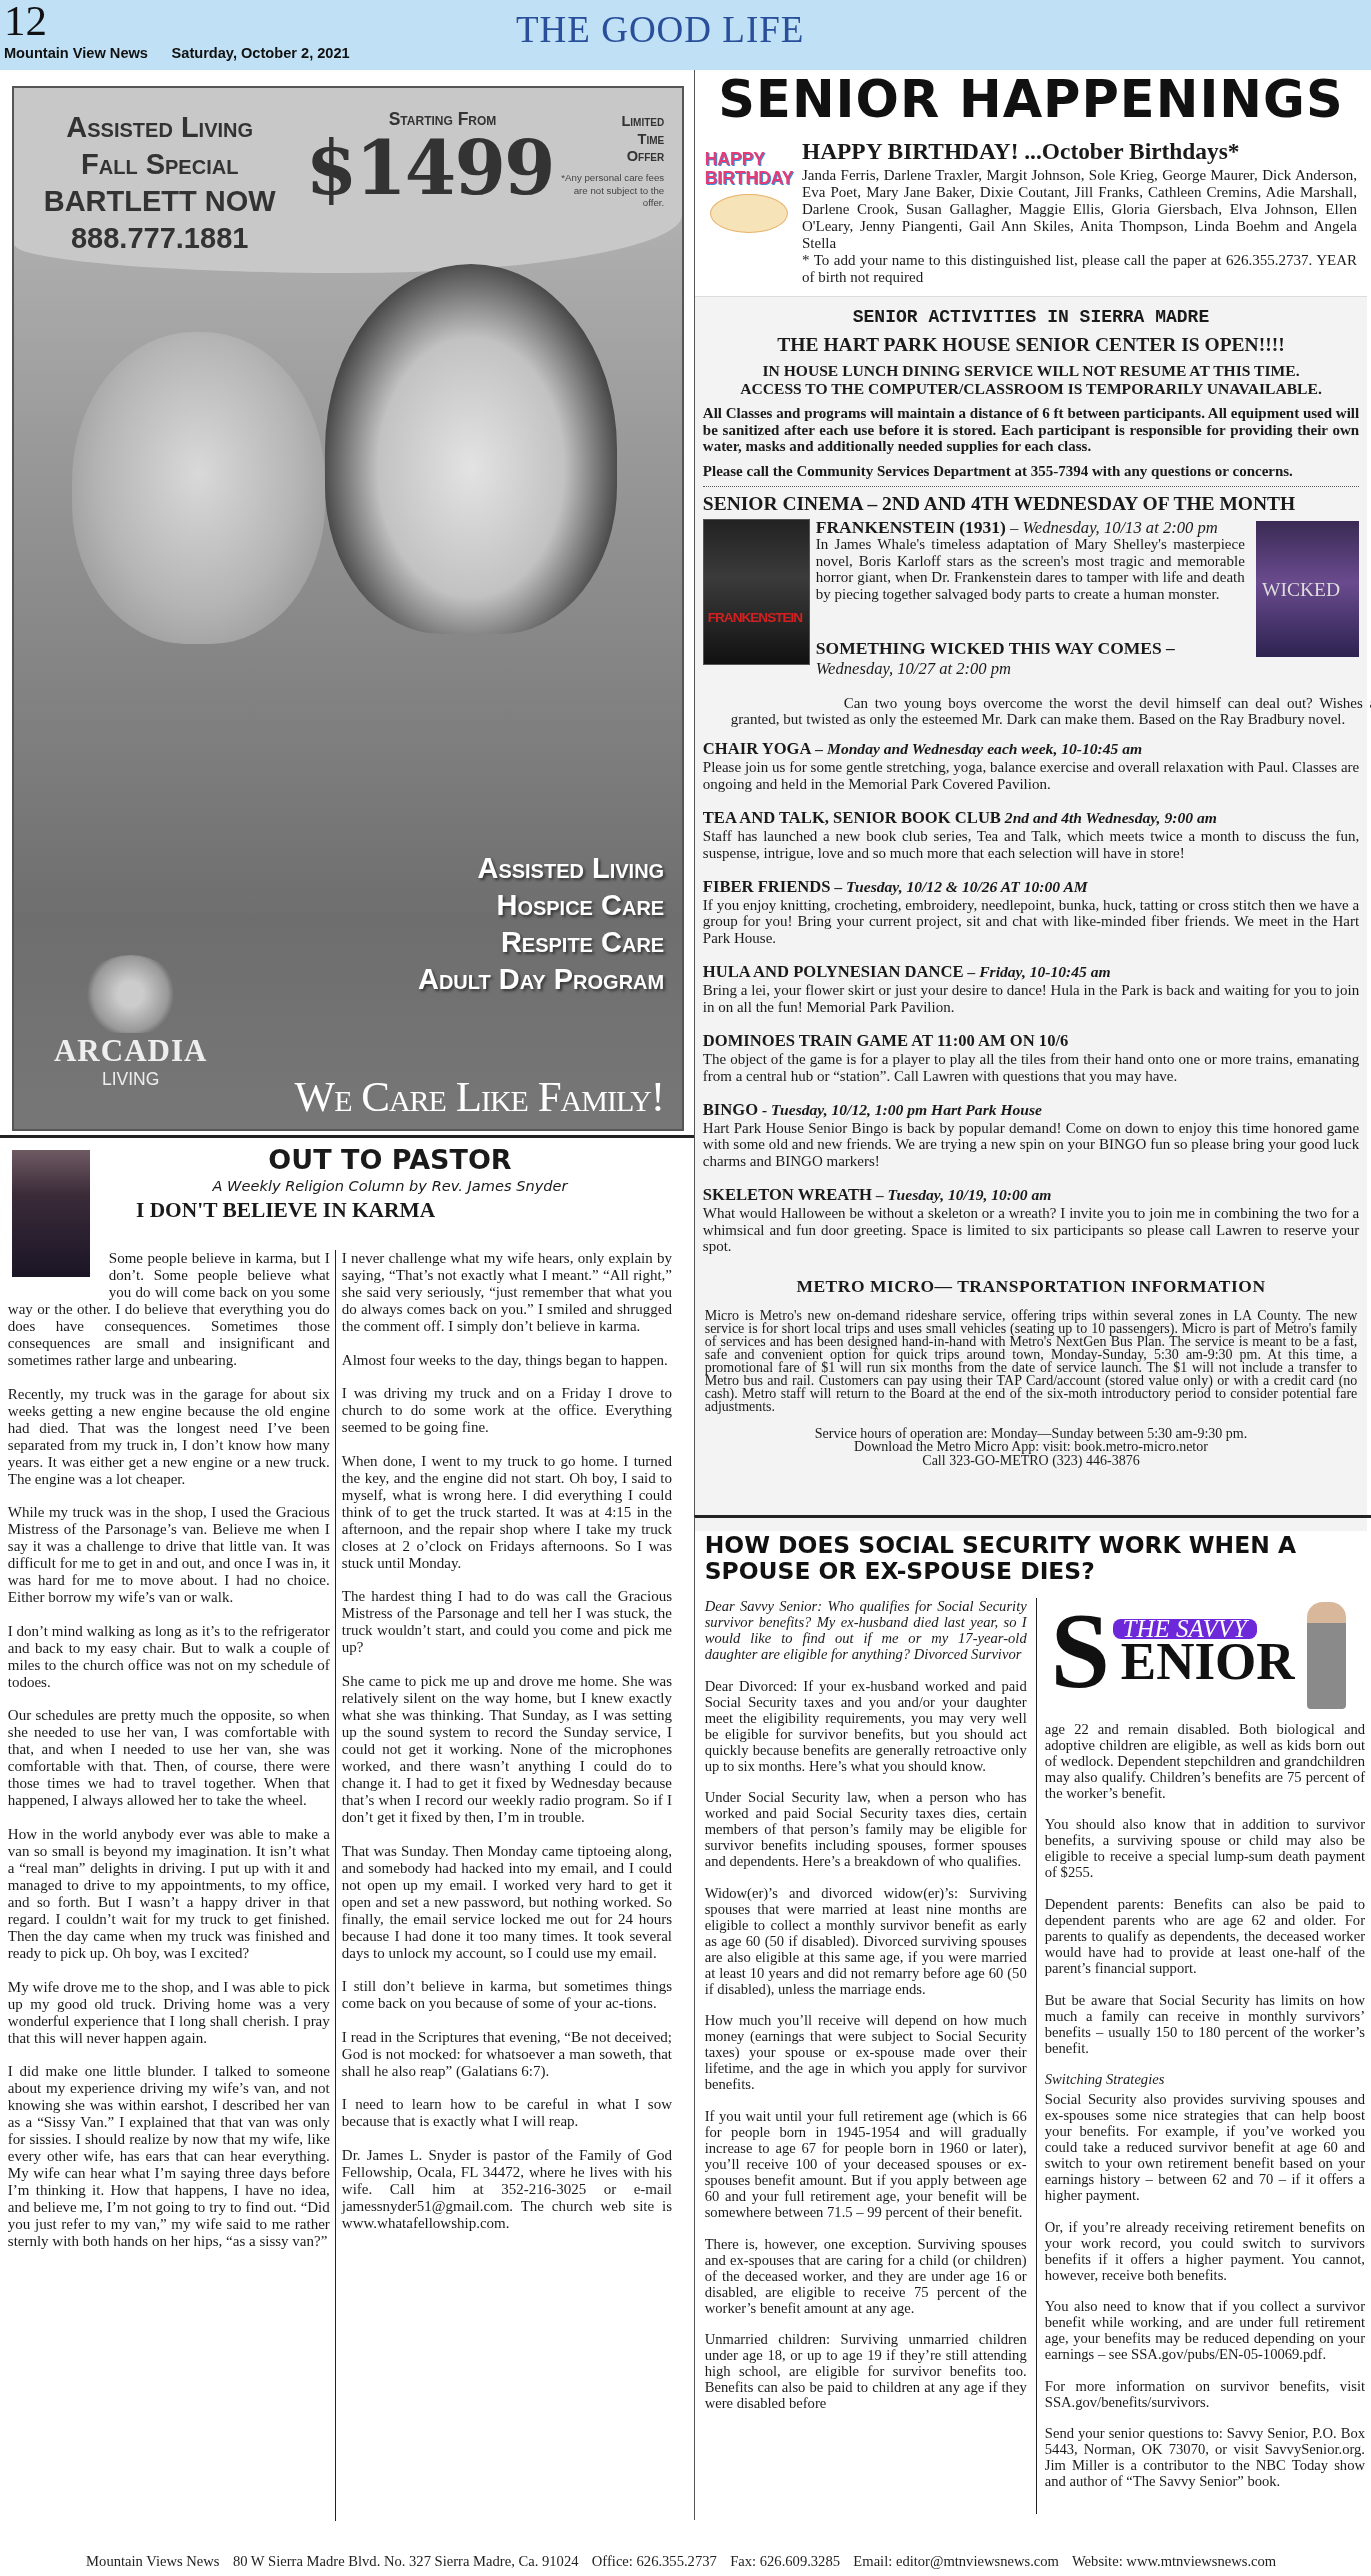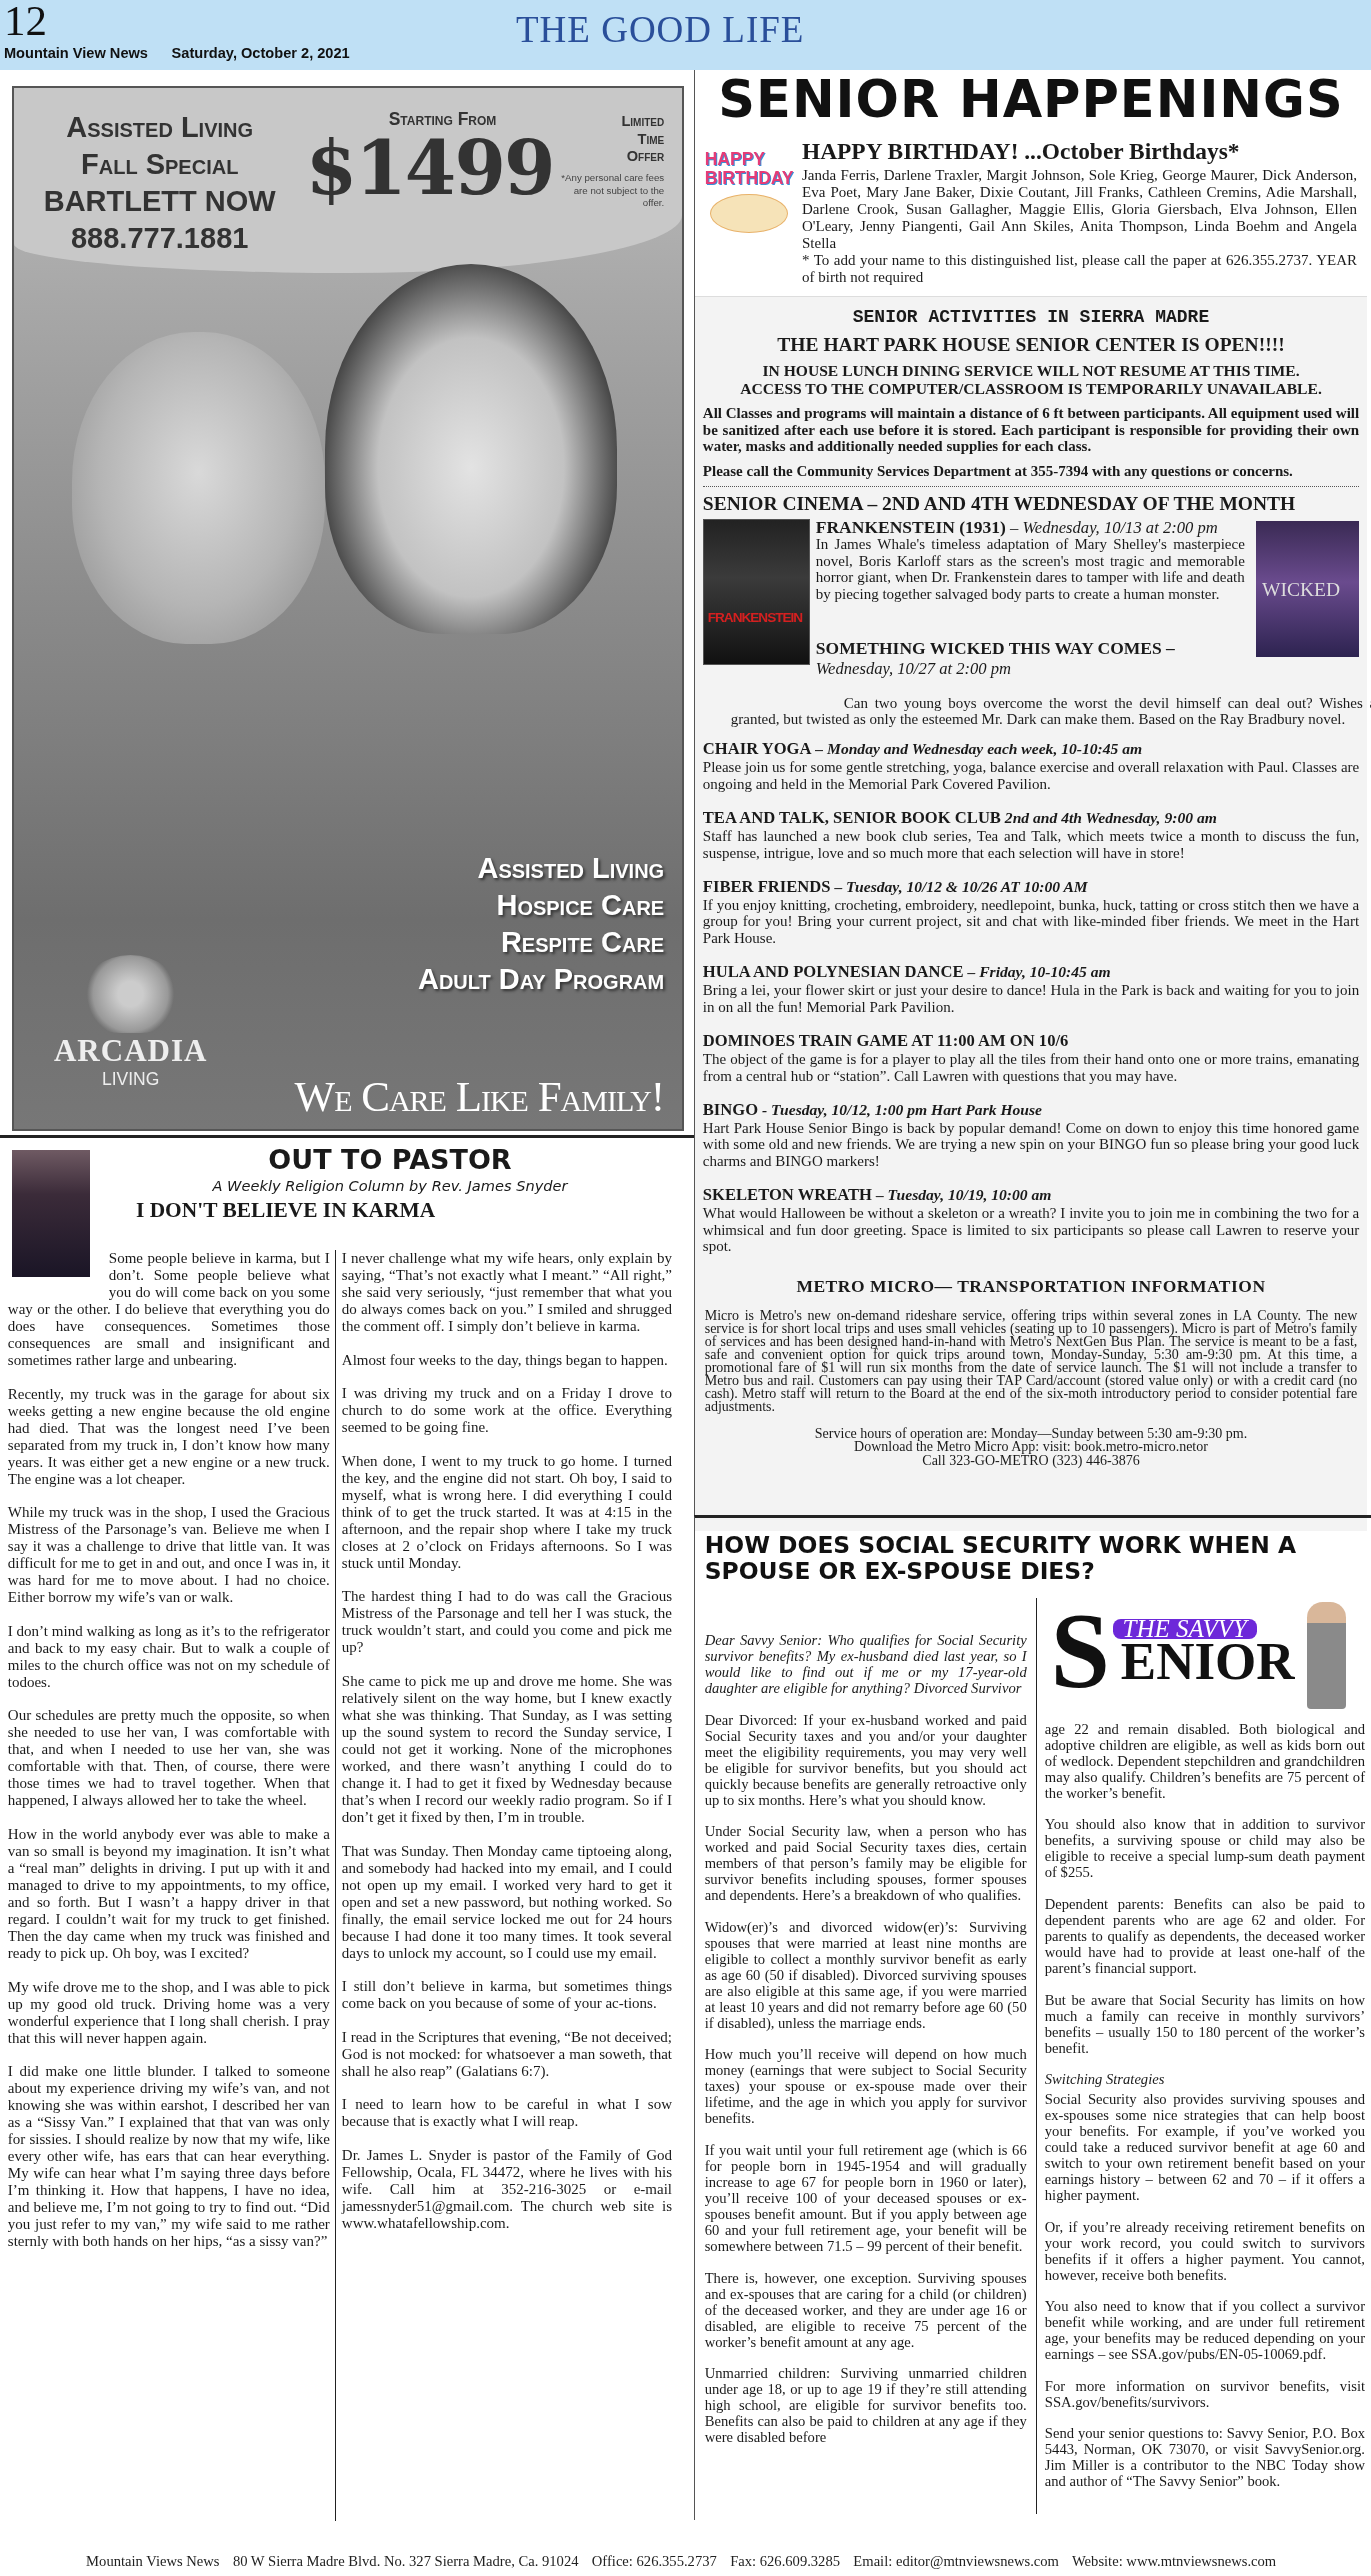--- a/index.html
+++ b/index.html
@@ -61,21 +61,21 @@
   .event-desc { font-size: 15px; line-height: 16.6px; text-align: justify; }
   .metro-title { text-align: center; font-size: 17.5px; font-weight: bold; margin-top: 21.4px; letter-spacing: 0.5px; }
   .metro-body { font-size: 14px; line-height: 13px; margin: 11.7px 9.7px 0 9.7px; text-align: justify; }
   .metro-hours { text-align: center; font-size: 14px; line-height: 13.6px; margin-top: 13.6px; }
 
   .ss-section { position: absolute; left: 694px; top: 1515px; width: 678px; height: 1005px; border-top: 3.9px solid #222; border-left: 1.9px solid #555; }
   .ss-title { position: absolute; left: 9.7px; top: 13.6px; width: 643px; font-family: "DejaVu Sans", sans-serif; font-weight: bold; font-size: 23.4px; line-height: 26px; color: #111; }
   .ss-col1 { position: absolute; left: 9.7px; top: 80px; width: 322px; font-size: 14.6px; line-height: 16px; text-align: justify; }
   .ss-col2 { position: absolute; left: 341px; top: 80px; width: 329px; font-size: 14.6px; line-height: 16px; text-align: justify; border-left: 1.9px solid #222; padding-left: 7.8px; height: 916px; }
   .ss-col1 p, .ss-col2 p { margin-bottom: 15.6px; }
-  .ss-q { font-style: italic; margin-top: 34px; }
+  .ss-q { font-style: italic; }
   .savvy-logo { position: relative; height: 117px; margin-bottom: 5.8px; }
   .savvy-logo .bigS { position: absolute; left: 5.8px; top: 0; font-size: 107px; font-weight: bold; line-height: 107px; color: #111; }
   .savvy-logo .badge { position: absolute; left: 68px; top: 21.4px; background: #6d28d9; color: #fff; font-style: italic; font-size: 25px; padding: 1.9px 9.7px; border-radius: 7.8px; }
   .savvy-logo .enior { position: absolute; left: 76px; top: 55px; font-size: 53px; font-weight: bold; color: #111; }
   .savvy-logo .man { position: absolute; right: 19.5px; top: 3.9px; width: 39px; height: 107px; background: linear-gradient(180deg, #d9b79a 0 20%, #8a8a8a 20% 100%); border-radius: 15.6px 15.6px 3.9px 3.9px; }
   .ss-sub { font-style: italic; }
 
   .pastor { position: absolute; left: 0; top: 1135px; width: 694px; height: 1383px; border-top: 3.9px solid #222; }
   .pastor-photo { position: absolute; left: 11.7px; top: 11.7px; width: 78px; height: 127px; background: linear-gradient(180deg, #6f5a63 0%, #3b2b39 35%, #1a1526 100%); }
   .pastor-title { position: absolute; left: 117px; top: 5.8px; width: 546px; text-align: center; font-family: "DejaVu Sans", sans-serif; font-weight: bold; font-size: 27px; }

